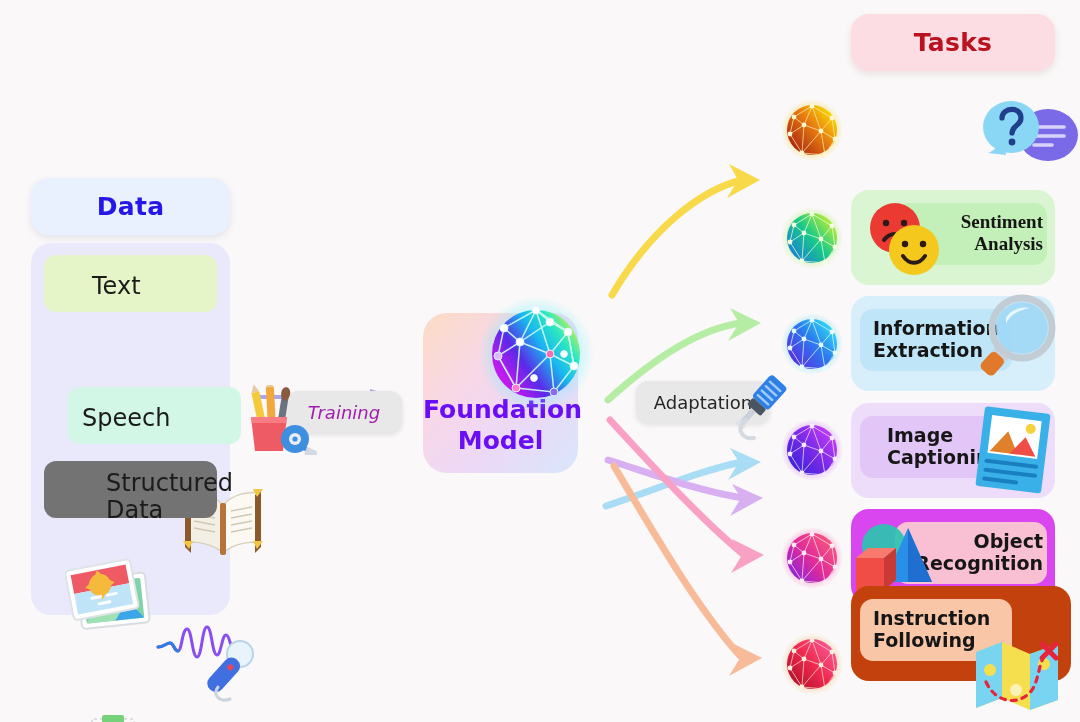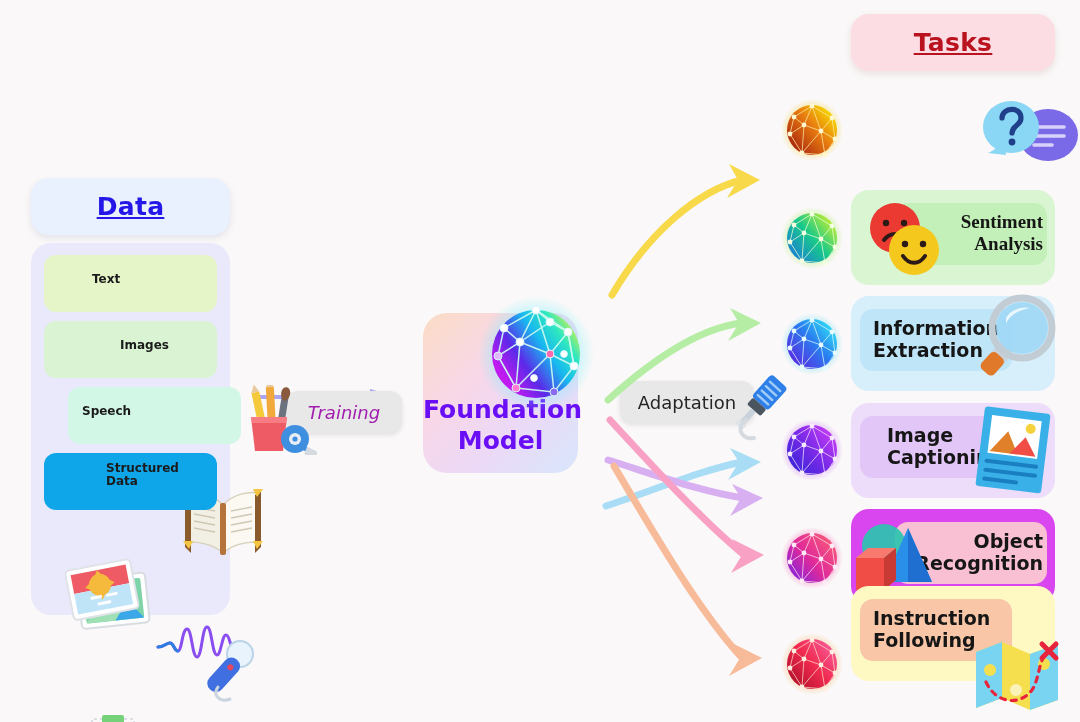--- a/index.html
+++ b/index.html
@@ -8,39 +8,39 @@
     background:#faf8f8;
     font-family:"DejaVu Sans","Liberation Sans",sans-serif;
     overflow:hidden;
     position:relative;
   }
   .stage{position:absolute;left:0;top:0;width:1080px;height:722px;}
 
   
   .hdr-pill{
     position:absolute;display:flex;align-items:center;justify-content:center;
-    border-radius:18px;font-weight:700;letter-spacing:.3px;text-decoration:underline;
+    border-radius:18px;font-weight:700;letter-spacing:.3px;
   }
 
   
   #data-header{
     left:31px;top:178px;width:199px;height:57px;
     background:#eaf1fe;color:#2417e8;font-size:25px;
     box-shadow:0 3px 7px rgba(120,130,170,.18);
   }
   #data-panel{
     position:absolute;left:31px;top:243px;width:199px;height:372px;
     background:#e9e9fb;border-radius:20px;
   }
   .data-item{
     position:absolute;left:13px;width:173px;height:57px;
     border-radius:12px;display:flex;align-items:center;
   }
   .data-item .dlabel{
-    position:absolute;color:#1b1b1b;font-size:12px;font-weight:700;
+    position:absolute;color:#1b1b1b;font-size:24px;font-weight:400;
     line-height:1.12;white-space:pre-line;
   }
 
   
   #training-arrow{position:absolute;left:258px;top:388px;width:140px;height:18px;}
   #training-pill{
     position:absolute;left:286px;top:391px;width:116px;height:42px;
     background:#e8e8e8;border-radius:12px;
     display:flex;align-items:center;justify-content:center;
     font-size:18px;color:#a21caf;
@@ -57,21 +57,21 @@
   }
   #fm-label{
     position:absolute;left:423px;top:395px;width:155px;
     text-align:center;color:#6a0ff5;font-size:25px;font-weight:700;
     line-height:1.22;white-space:pre-line;
   }
   #fm-sphere{position:absolute;left:476px;top:294px;width:120px;height:120px;}
 
   
   #adaptation-pill{
-    position:absolute;left:620px;top:381px;width:134px;height:42px;
+    position:absolute;left:636px;top:381px;width:134px;height:42px;
     background:#e8e8e8;border-radius:12px;
     display:flex;align-items:center;justify-content:center;
     font-size:18px;color:#262626;
     box-shadow:0 2px 5px rgba(0,0,0,.10);
   }
   #adaptation-icon{position:absolute;left:728px;top:372px;width:66px;height:72px;}
 
   
   #fan{position:absolute;left:590px;top:80px;width:210px;height:620px;}
 
@@ -126,23 +126,20 @@
           <line x1="52" y1="33" x2="73" y2="29"></line>
         <line x1="52" y1="40" x2="73" y2="36"></line>
           <line x1="52" y1="47" x2="73" y2="43"></line>
       </g>
       <path d="M4 4 L14 4 L10 12 Z" fill="#f4c542"></path>
       <path d="M84 4 L74 4 L78 12 Z" fill="#f4c542"></path>
       <path d="M4 56 L14 56 L10 64 Z" fill="#f4c542"></path>
       <path d="M84 56 L74 56 L78 64 Z" fill="#f4c542"></path>
     </svg>
 
-    <div class="data-item" style="top:78px;background:#d9f3d3;">
-      <span class="dlabel" style="left:76px;top:18px;">Images</span>
-    </div>
     <svg class="ghost" style="left:34px;top:315px;" width="90" height="78" viewBox="0 0 90 78">
       <g transform="rotate(-6 45 39)">
         <rect x="14" y="18" width="68" height="50" rx="4" fill="#ffffff" stroke="#d8dde2" stroke-width="2"></rect>
         <rect x="19" y="23" width="58" height="40" rx="2" fill="#7fd3a8"></rect>
         <path d="M19 63 L40 36 L58 63 Z" fill="#9fe0b5"></path>
         <path d="M48 63 L62 44 L77 63 Z" fill="#3aa8e8"></path>
       </g>
       <g transform="rotate(-11 40 32)">
         <rect x="4" y="6" width="66" height="50" rx="4" fill="#ffffff" stroke="#dfe3e8" stroke-width="2"></rect>
         <rect x="9" y="11" width="56" height="19" fill="#ef5b64"></rect>
@@ -162,21 +159,21 @@
       <path d="M2 24 C8 24 10 20 14 20 C18 20 18 28 22 28 C26 28 26 6 31 6 C36 6 36 34 41 34 C46 34 46 4 51 4 C56 4 56 32 61 32 C65 32 66 12 70 12 C74 12 74 26 78 26" fill="none" stroke="#8a4ef0" stroke-width="3" stroke-linecap="round"></path>
       <path d="M2 24 C8 24 10 20 14 20 C18 20 18 28 22 28" fill="none" stroke="#2e7de0" stroke-width="3" stroke-linecap="round"></path>
       <circle cx="84" cy="31" r="13" fill="#e8f3fb" stroke="#b9d4e8" stroke-width="2"></circle>
       <g transform="rotate(42 74 44)">
         <rect x="66" y="34" width="17" height="40" rx="8" fill="#3f6fe0"></rect>
         <circle cx="74.5" cy="44" r="3" fill="#e8465e"></circle>
       </g>
       <path d="M62 64 C56 72 64 80 74 76" fill="none" stroke="#c9d4de" stroke-width="3" stroke-linecap="round"></path>
     </svg>
 
-    <div class="data-item" style="top:210px;background:#0ea5e9;">
+    <div class="data-item" style="top:218px;background:#737373;">
       <span class="dlabel" style="left:62px;top:9px;">Structured
 Data</span>
     </div>
     <svg class="ghost" style="left:51px;top:470px;" width="62" height="56" viewBox="0 0 62 56">
       <g stroke="#cfd8de" stroke-width="1.6" fill="none" stroke-dasharray="3 3">
         <path d="M10 16 L10 6 L52 6 L52 48 L30 48"></path>
         <path d="M10 16 L10 46"></path>
       </g>
       <rect x="20" y="2" width="22" height="10" rx="2" fill="#76d27a"></rect>
       <rect x="20" y="16" width="22" height="10" rx="2" fill="#76d27a"></rect>
@@ -565,21 +562,21 @@
   </div>
   <svg class="task-icon" style="left:852px;top:520px;" width="92" height="78" viewBox="0 0 92 78">
     <circle cx="32" cy="26" r="22" fill="#2bc4b0" opacity=".92"></circle>
     <path d="M56 8 L80 62 L32 62 Z" fill="#2a8fe8"></path>
     <path d="M56 8 L80 62 L56 62 Z" fill="#1f6fd0"></path>
     <path d="M4 38 L32 38 L32 70 L4 70 Z" fill="#ef4d46"></path>
     <path d="M4 38 L16 28 L44 28 L32 38 Z" fill="#f87a6e"></path>
     <path d="M32 38 L44 28 L44 60 L32 70 Z" fill="#c93a34"></path>
   </svg>
 
-  <div class="task-card" style="top:586px;background:#fef9c3;">
+  <div class="task-card" style="top:586px;background:#c2410c;padding-left:16px;">
     <div class="task-inner" style="left:9px;top:13px;width:152px;height:62px;background:#f9c7a8;"></div>
     <div class="task-label" style="left:22px;top:21px;">Instruction
 Following</div>
   </div>
   <svg class="task-icon" style="left:972px;top:634px;" width="90" height="84" viewBox="0 0 90 84">
     <path d="M4 18 L30 8 L58 20 L86 10 L86 66 L58 76 L30 64 L4 74 Z" fill="#f5df4e"></path>
     <path d="M4 18 L30 8 L30 64 L4 74 Z" fill="#79d4f2"></path>
     <path d="M58 20 L86 10 L86 66 L58 76 Z" fill="#79d4f2"></path>
     <circle cx="18" cy="36" r="6" fill="#f5df4e"></circle>
     <circle cx="44" cy="56" r="6" fill="#ffffff" opacity=".6"></circle>

